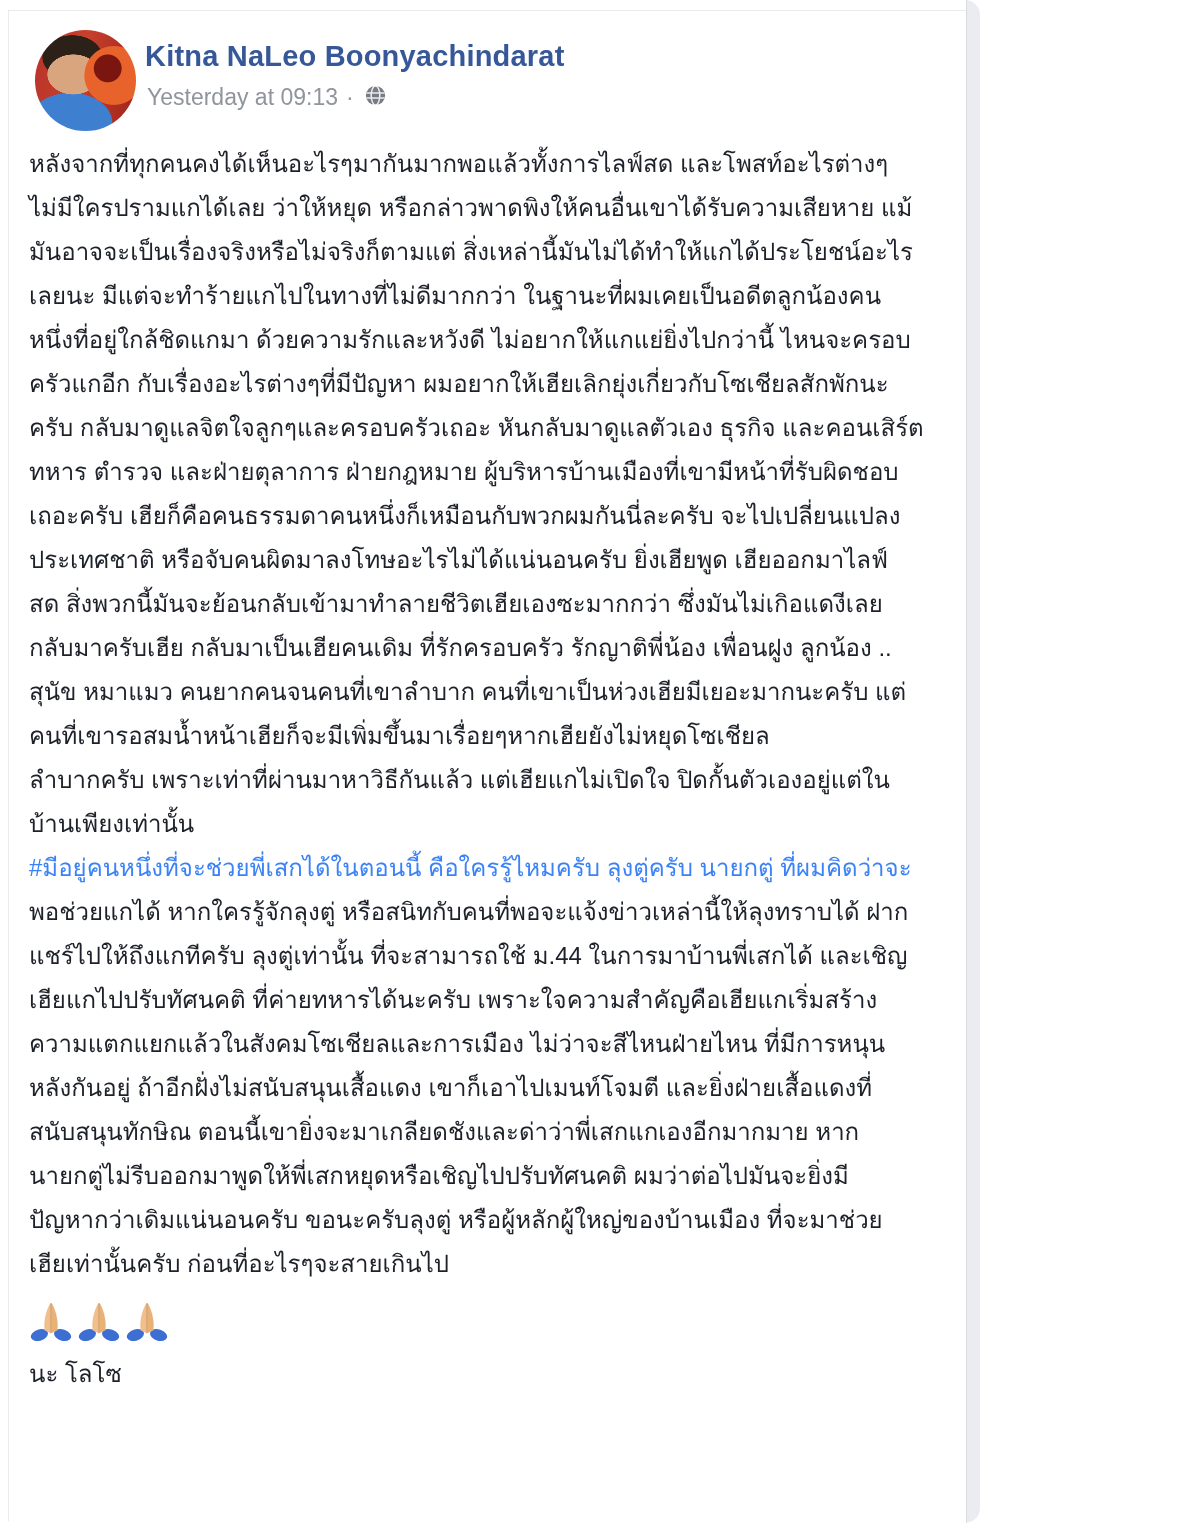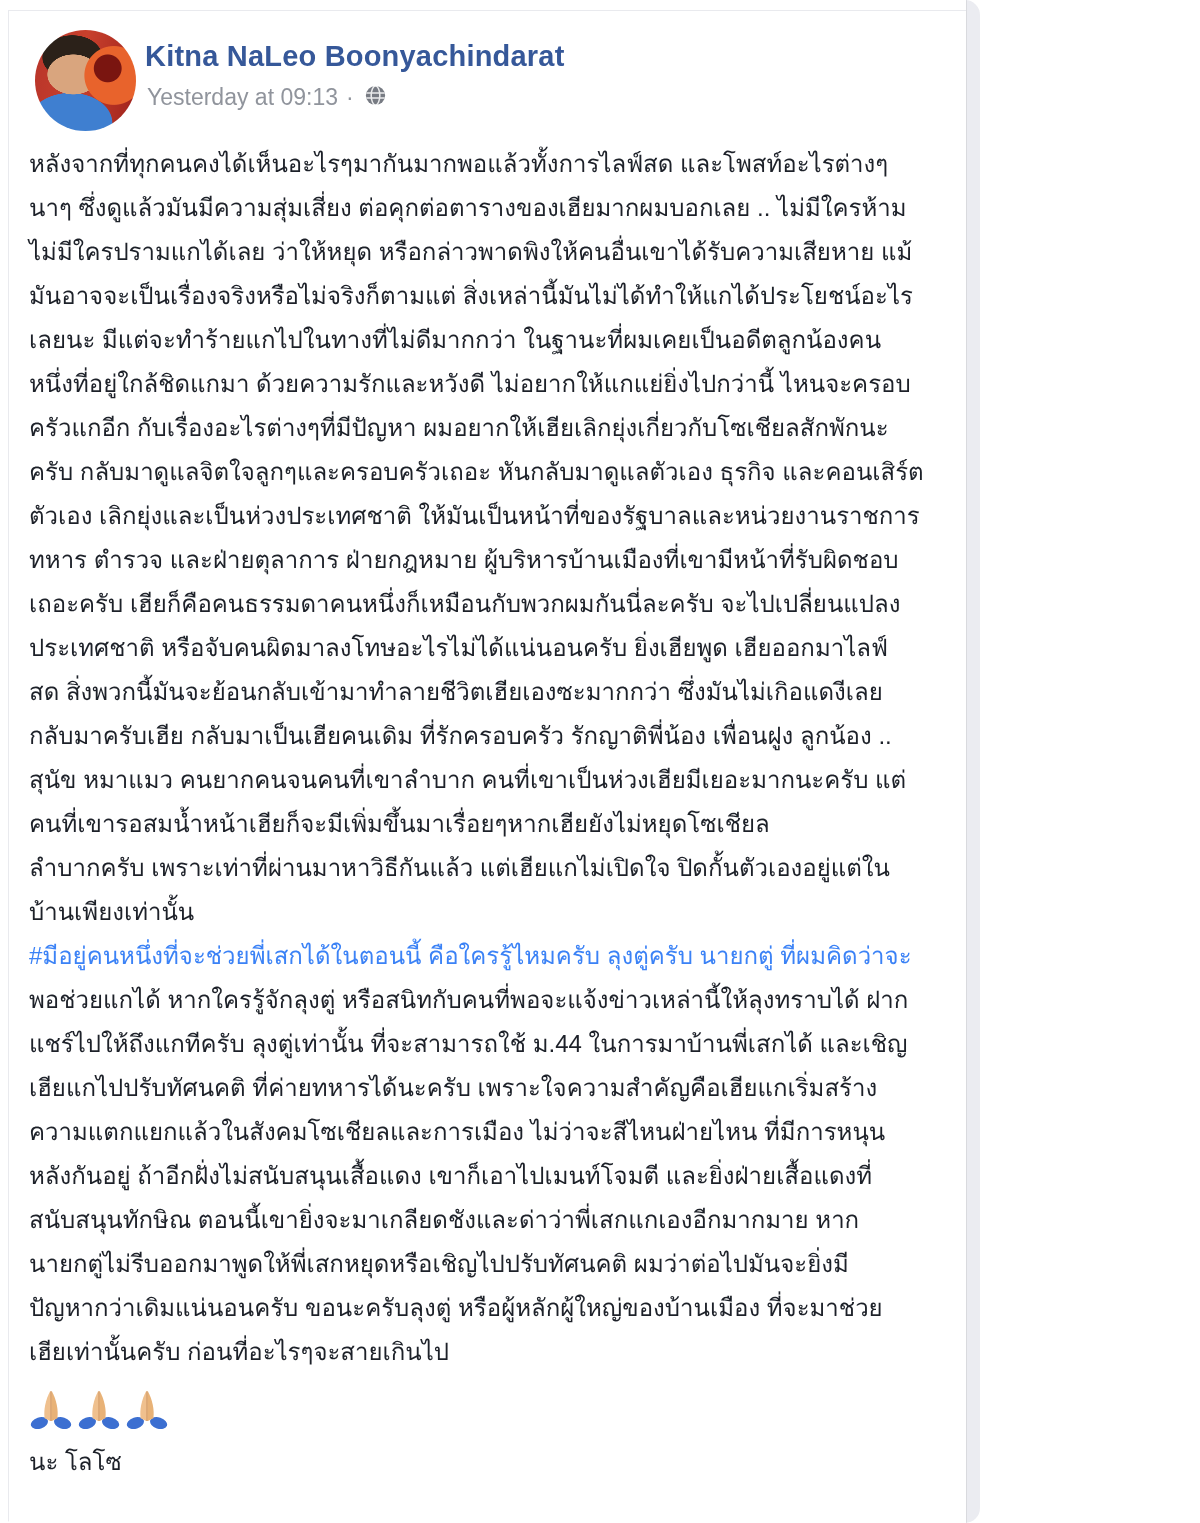--- a/index.html
+++ b/index.html
@@ -82,28 +82,26 @@
   </div>
 
   <div class="menu-dots">
     <i></i>
     <i></i>
     <i></i>
   </div>
 
   <div class="post-body">
       <div class="post-line">หลังจากที่ทุกคนคงได้เห็นอะไรๆมากันมากพอแล้วทั้งการไลฟ์สด และโพสท์อะไรต่างๆ</div>
-      <div class="post-line">นาๆ ซึ่งดูแล้วมันมีความสุ่มเสี่ยง ต่อคุกต่อตารางของเฮียมากผมบอกเลย .. ไม่มีใครห้าม</div>
       <div class="post-line">ไม่มีใครปรามแกได้เลย ว่าให้หยุด หรือกล่าวพาดพิงให้คนอื่นเขาได้รับความเสียหาย แม้</div>
       <div class="post-line">มันอาจจะเป็นเรื่องจริงหรือไม่จริงก็ตามแต่ สิ่งเหล่านี้มันไม่ได้ทำให้แกได้ประโยชน์อะไร</div>
       <div class="post-line">เลยนะ มีแต่จะทำร้ายแกไปในทางที่ไม่ดีมากกว่า ในฐานะที่ผมเคยเป็นอดีตลูกน้องคน</div>
       <div class="post-line">หนึ่งที่อยู่ใกล้ชิดแกมา ด้วยความรักและหวังดี ไม่อยากให้แกแย่ยิ่งไปกว่านี้ ไหนจะครอบ</div>
       <div class="post-line">ครัวแกอีก กับเรื่องอะไรต่างๆที่มีปัญหา ผมอยากให้เฮียเลิกยุ่งเกี่ยวกับโซเชียลสักพักนะ</div>
       <div class="post-line">ครับ กลับมาดูแลจิตใจลูกๆและครอบครัวเถอะ หันกลับมาดูแลตัวเอง ธุรกิจ และคอนเสิร์ต</div>
-      <div class="post-line">ตัวเอง เลิกยุ่งและเป็นห่วงประเทศชาติ ให้มันเป็นหน้าที่ของรัฐบาลและหน่วยงานราชการ</div>
       <div class="post-line">ทหาร ตำรวจ และฝ่ายตุลาการ ฝ่ายกฎหมาย ผู้บริหารบ้านเมืองที่เขามีหน้าที่รับผิดชอบ</div>
       <div class="post-line">เถอะครับ เฮียก็คือคนธรรมดาคนหนึ่งก็เหมือนกับพวกผมกันนี่ละครับ จะไปเปลี่ยนแปลง</div>
       <div class="post-line">ประเทศชาติ หรือจับคนผิดมาลงโทษอะไรไม่ได้แน่นอนครับ ยิ่งเฮียพูด เฮียออกมาไลฟ์</div>
       <div class="post-line">สด สิ่งพวกนี้มันจะย้อนกลับเข้ามาทำลายชีวิตเฮียเองซะมากกว่า ซึ่งมันไม่เกิอแดงีเลย</div>
       <div class="post-line">กลับมาครับเฮีย กลับมาเป็นเฮียคนเดิม ที่รักครอบครัว รักญาติพี่น้อง เพื่อนฝูง ลูกน้อง ..</div>
       <div class="post-line">สุนัข หมาแมว คนยากคนจนคนที่เขาลำบาก คนที่เขาเป็นห่วงเฮียมีเยอะมากนะครับ แต่</div>
       <div class="post-line">คนที่เขารอสมน้ำหน้าเฮียก็จะมีเพิ่มขึ้นมาเรื่อยๆหากเฮียยังไม่หยุดโซเชียล</div>
       <div class="post-line">ลำบากครับ เพราะเท่าที่ผ่านมาหาวิธีกันแล้ว แต่เฮียแกไม่เปิดใจ ปิดกั้นตัวเองอยู่แต่ใน</div>
       <div class="post-line">บ้านเพียงเท่านั้น</div>
       <div class="post-line"><span class="hashtag">#มีอยู่คนหนึ่งที่จะช่วยพี่เสกได้ในตอนนี้ คือใครรู้ไหมครับ ลุงตู่ครับ นายกตู่ ที่ผมคิดว่าจะ</span></div>

